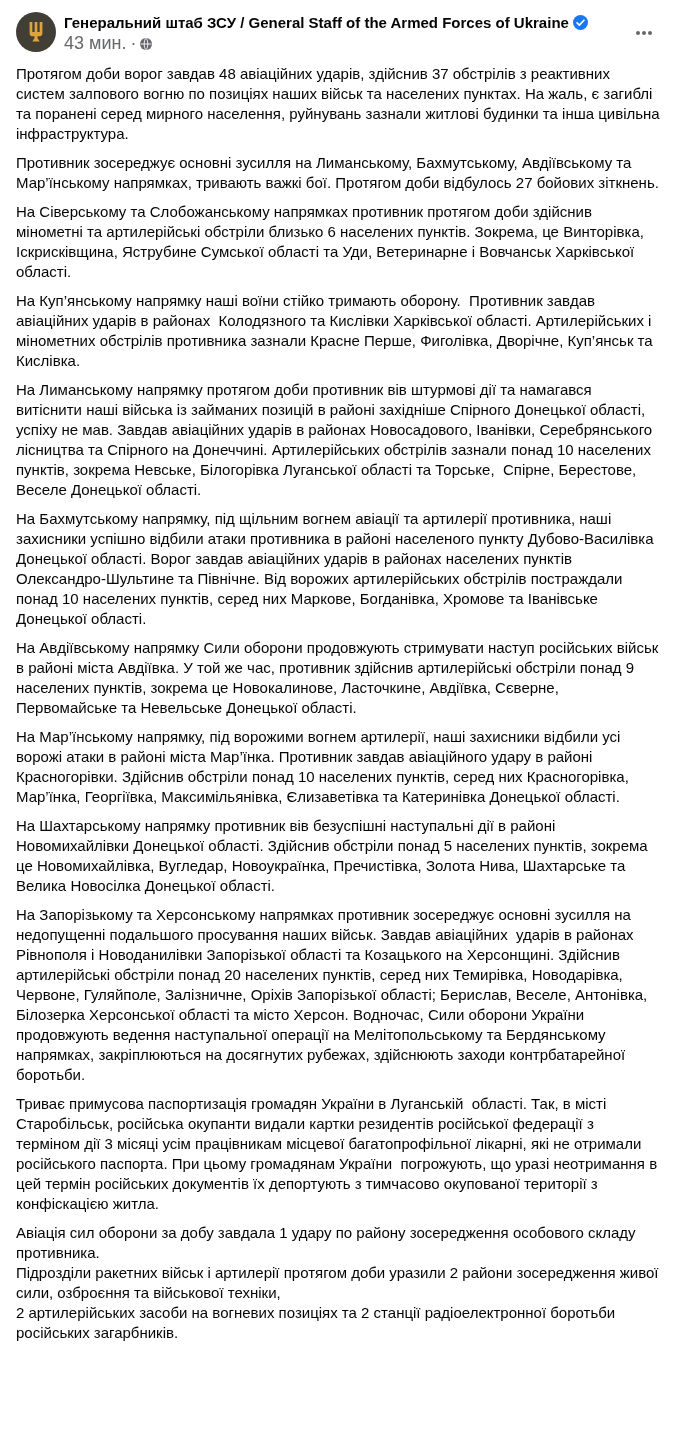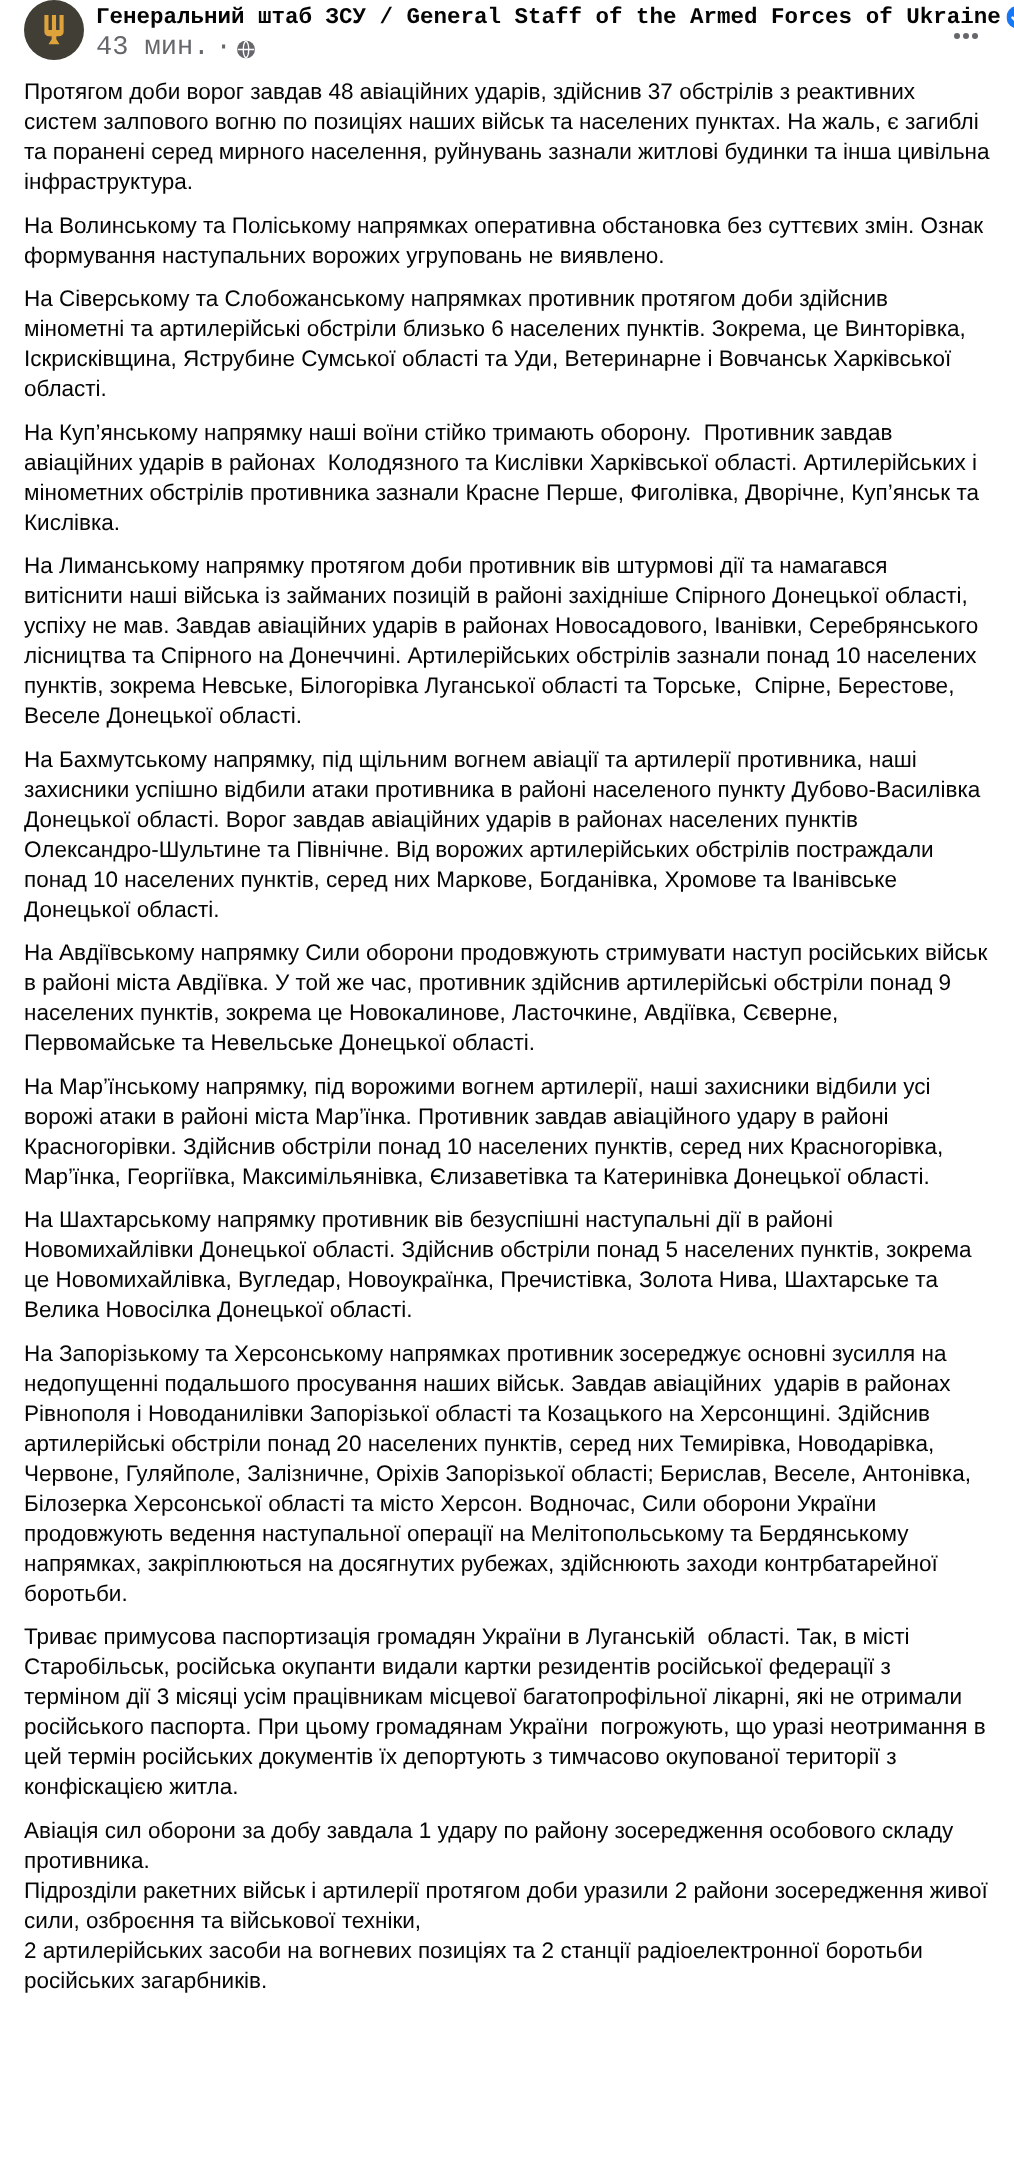--- a/index.html
+++ b/index.html
@@ -7,23 +7,22 @@
   body {
     width: 676px;
     font-family: "Liberation Sans", "DejaVu Sans", sans-serif;
     color: #050505;
   }
   .post { width: 676px; background: #ffffff; }
 
   
   .post-header {
     display: flex;
-    align-items: flex-end;
-    padding: 0 16px 8px 16px;
-    font-family: Liberation Mono, monospace;
+    align-items: center;
+    padding: 12px 16px 8px 16px;
   }
   .avatar {
     width: 40px; height: 40px;
     border-radius: 50%;
     background: #413e35;
     flex: 0 0 40px;
     display: flex; align-items: center; justify-content: center;
     cursor: pointer;
   }
   .avatar svg { width: 22px; height: 24px; }
@@ -114,21 +113,21 @@
           <circle cx="10" cy="10" r="2" fill="#65676b"></circle>
           <circle cx="16" cy="10" r="2" fill="#65676b"></circle>
         </svg>
       </span>
     </div>
 
   </div>
 
   <div class="post-body">
     <p>Протягом доби ворог завдав 48 авіаційних ударів, здійснив 37 обстрілів з реактивних систем залпового вогню по позиціях наших військ та населених пунктах. На жаль, є загиблі та поранені серед мирного населення, руйнувань зазнали житлові будинки та інша цивільна інфраструктура.</p>
-    <p>На Волинському та Поліському напрямках оперативна обстановка без суттєвих змін. Ознак формування наступальних ворожих угруповань не виявлено.</p>
+    <p>Противник зосереджує основні зусилля на Лиманському, Бахмутському, Авдіївському та Мар’їнському напрямках, тривають важкі бої. Протягом доби відбулось 27 бойових зіткнень.</p>
     <p>На Сіверському та Слобожанському напрямках противник протягом доби здійснив мінометні та артилерійські обстріли близько 6 населених пунктів. Зокрема, це Винторівка, Іскрисківщина, Яструбине Сумської області та Уди, Ветеринарне і Вовчанськ Харківської області.</p>
     <p>На Куп’янському напрямку наші воїни стійко тримають оборону.  Противник завдав авіаційних ударів в районах  Колодязного та Кислівки Харківської області. Артилерійських і мінометних обстрілів противника зазнали Красне Перше, Фиголівка, Дворічне, Куп’янськ та Кислівка.</p>
     <p>На Лиманському напрямку протягом доби противник вів штурмові дії та намагався витіснити наші війська із займаних позицій в районі західніше Спірного Донецької області, успіху не мав. Завдав авіаційних ударів в районах Новосадового, Іванівки, Серебрянського лісництва та Спірного на Донеччині. Артилерійських обстрілів зазнали понад 10 населених пунктів, зокрема Невське, Білогорівка Луганської області та Торське,  Спірне, Берестове, Веселе Донецької області.</p>
     <p>На Бахмутському напрямку, під щільним вогнем авіації та артилерії противника, наші захисники успішно відбили атаки противника в районі населеного пункту Дубово-Василівка Донецької області. Ворог завдав авіаційних ударів в районах населених пунктів Олександро-Шультине та Північне. Від ворожих артилерійських обстрілів постраждали понад 10 населених пунктів, серед них Маркове, Богданівка, Хромове та Іванівське Донецької області.</p>
     <p>На Авдіївському напрямку Сили оборони продовжують стримувати наступ російських військ в районі міста Авдіївка. У той же час, противник здійснив артилерійські обстріли понад 9 населених пунктів, зокрема це Новокалинове, Ласточкине, Авдіївка, Сєверне, Первомайське та Невельське Донецької області.</p>
     <p>На Мар’їнському напрямку, під ворожими вогнем артилерії, наші захисники відбили усі ворожі атаки в районі міста Мар’їнка. Противник завдав авіаційного удару в районі Красногорівки. Здійснив обстріли понад 10 населених пунктів, серед них Красногорівка, Мар’їнка, Георгіївка, Максимільянівка, Єлизаветівка та Катеринівка Донецької області.</p>
     <p>На Шахтарському напрямку противник вів безуспішні наступальні дії в районі Новомихайлівки Донецької області. Здійснив обстріли понад 5 населених пунктів, зокрема це Новомихайлівка, Вугледар, Новоукраїнка, Пречистівка, Золота Нива, Шахтарське та Велика Новосілка Донецької області.</p>
     <p>На Запорізькому та Херсонському напрямках противник зосереджує основні зусилля на недопущенні подальшого просування наших військ. Завдав авіаційних  ударів в районах Рівнополя і Новоданилівки Запорізької області та Козацького на Херсонщині. Здійснив артилерійські обстріли понад 20 населених пунктів, серед них Темирівка, Новодарівка, Червоне, Гуляйполе, Залізничне, Оріхів Запорізької області; Берислав, Веселе, Антонівка, Білозерка Херсонської області та місто Херсон. Водночас, Сили оборони України продовжують ведення наступальної операції на Мелітопольському та Бердянському напрямках, закріплюються на досягнутих рубежах, здійснюють заходи контрбатарейної боротьби.</p>
     <p>Триває примусова паспортизація громадян України в Луганській  області. Так, в місті Старобільськ, російська окупанти видали картки резидентів російської федерації з терміном дії 3 місяці усім працівникам місцевої багатопрофільної лікарні, які не отримали російського паспорта. При цьому громадянам України  погрожують, що уразі неотримання в цей термін російських документів їх депортують з тимчасово окупованої території з конфіскацією житла.</p>
     <p>Авіація сил оборони за добу завдала 1 удару по району зосередження особового складу противника.

